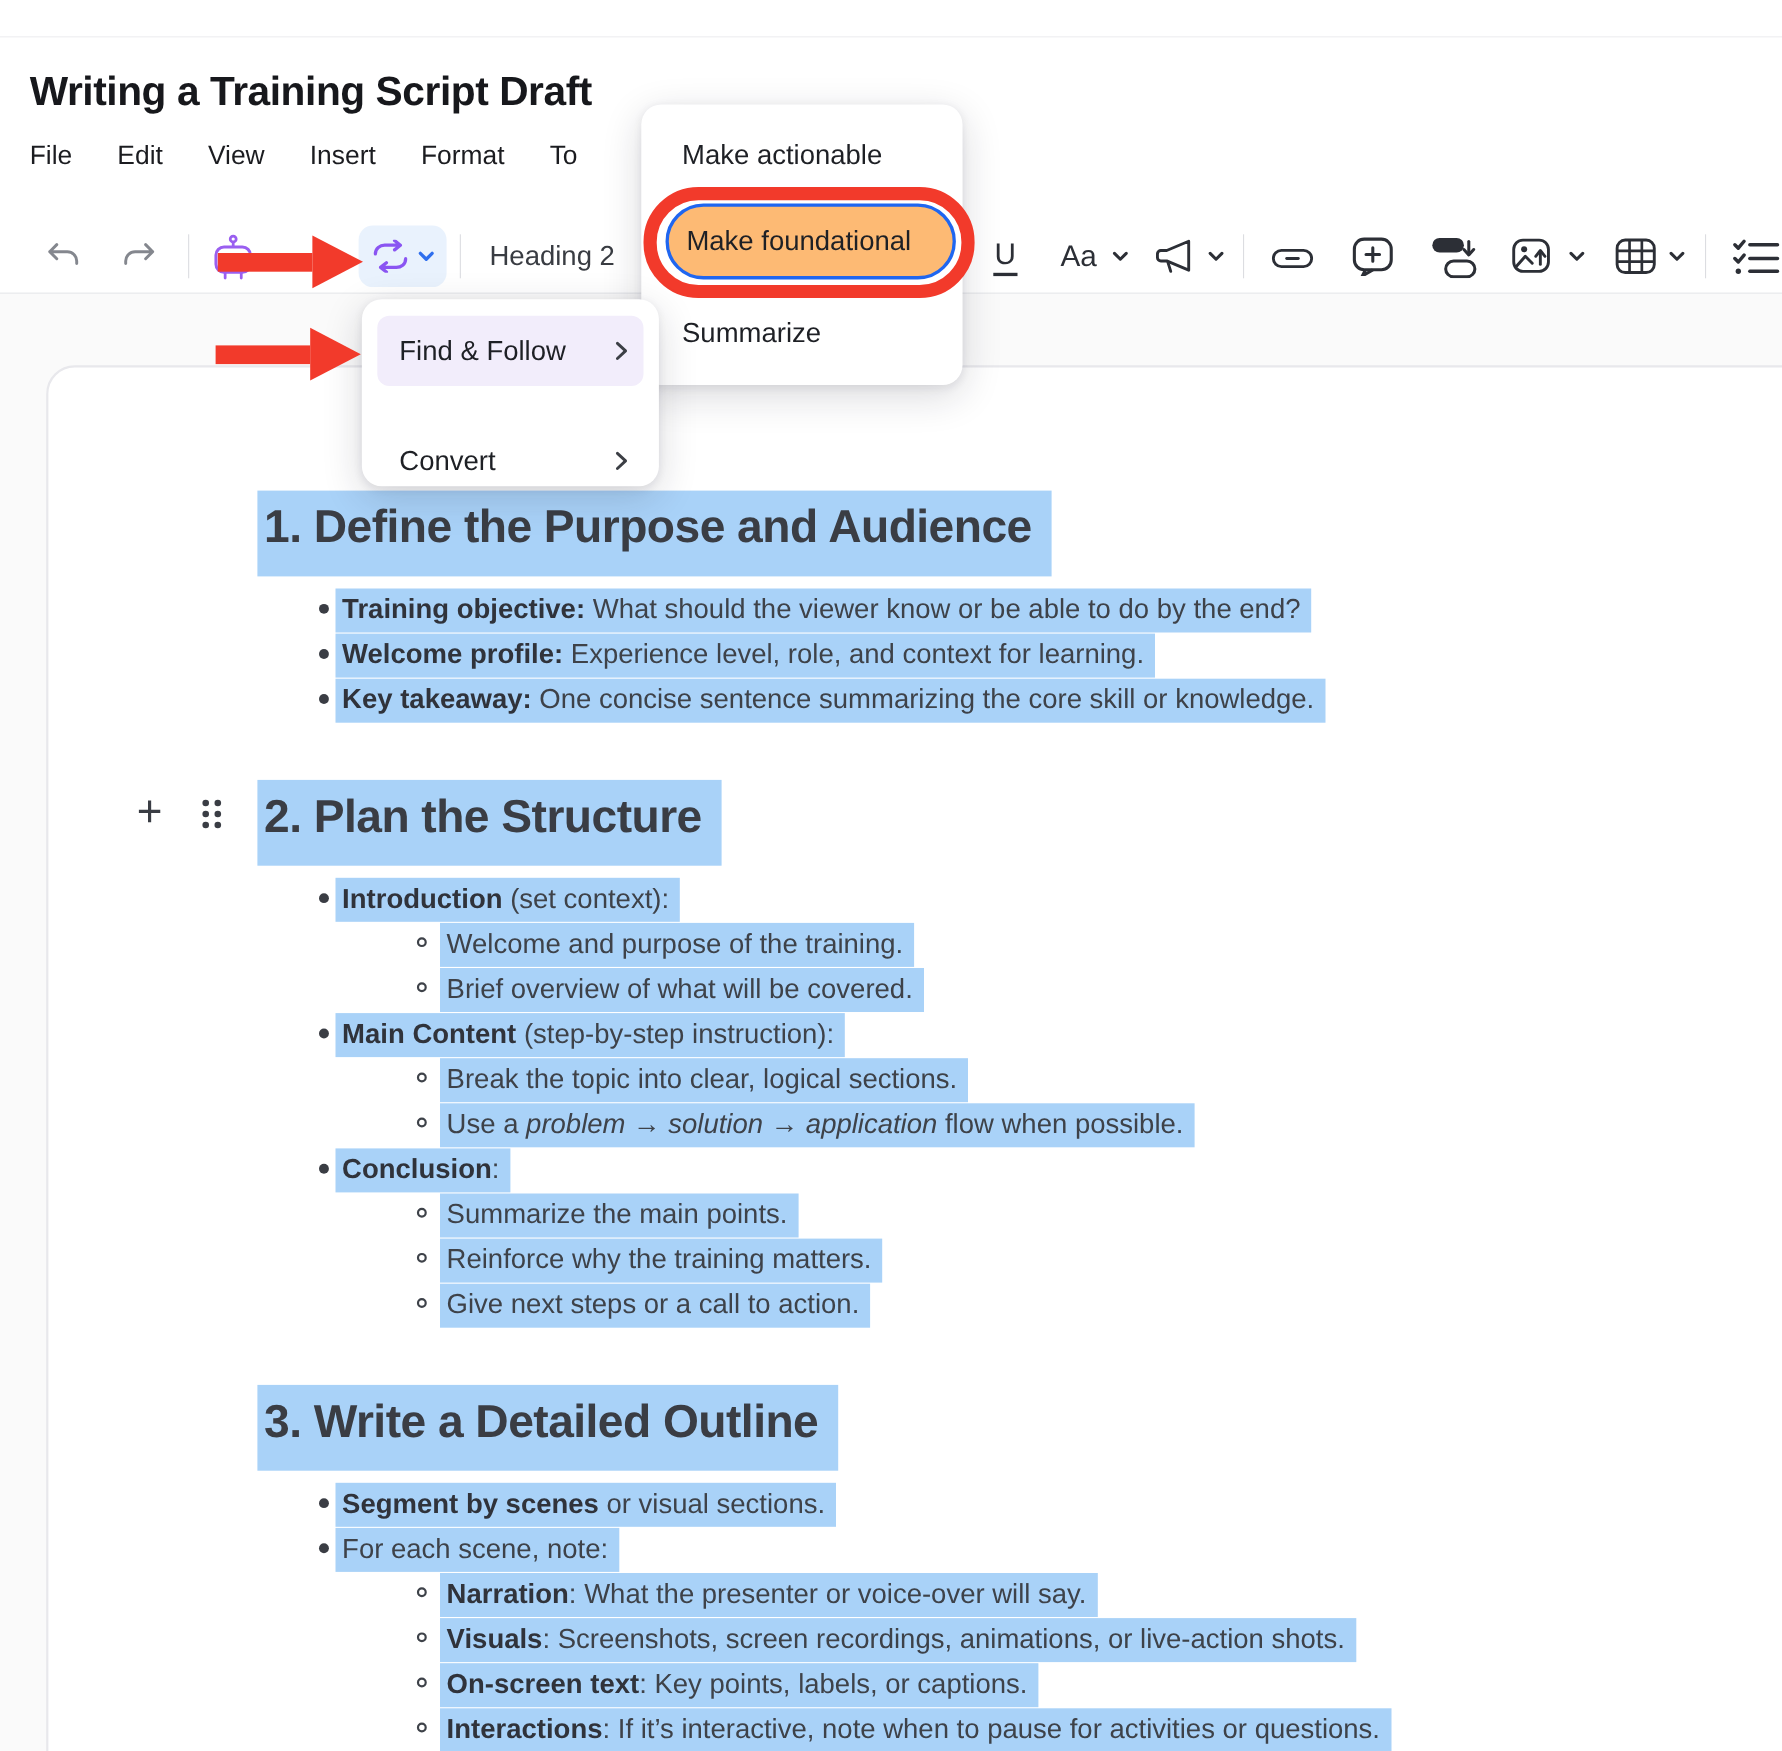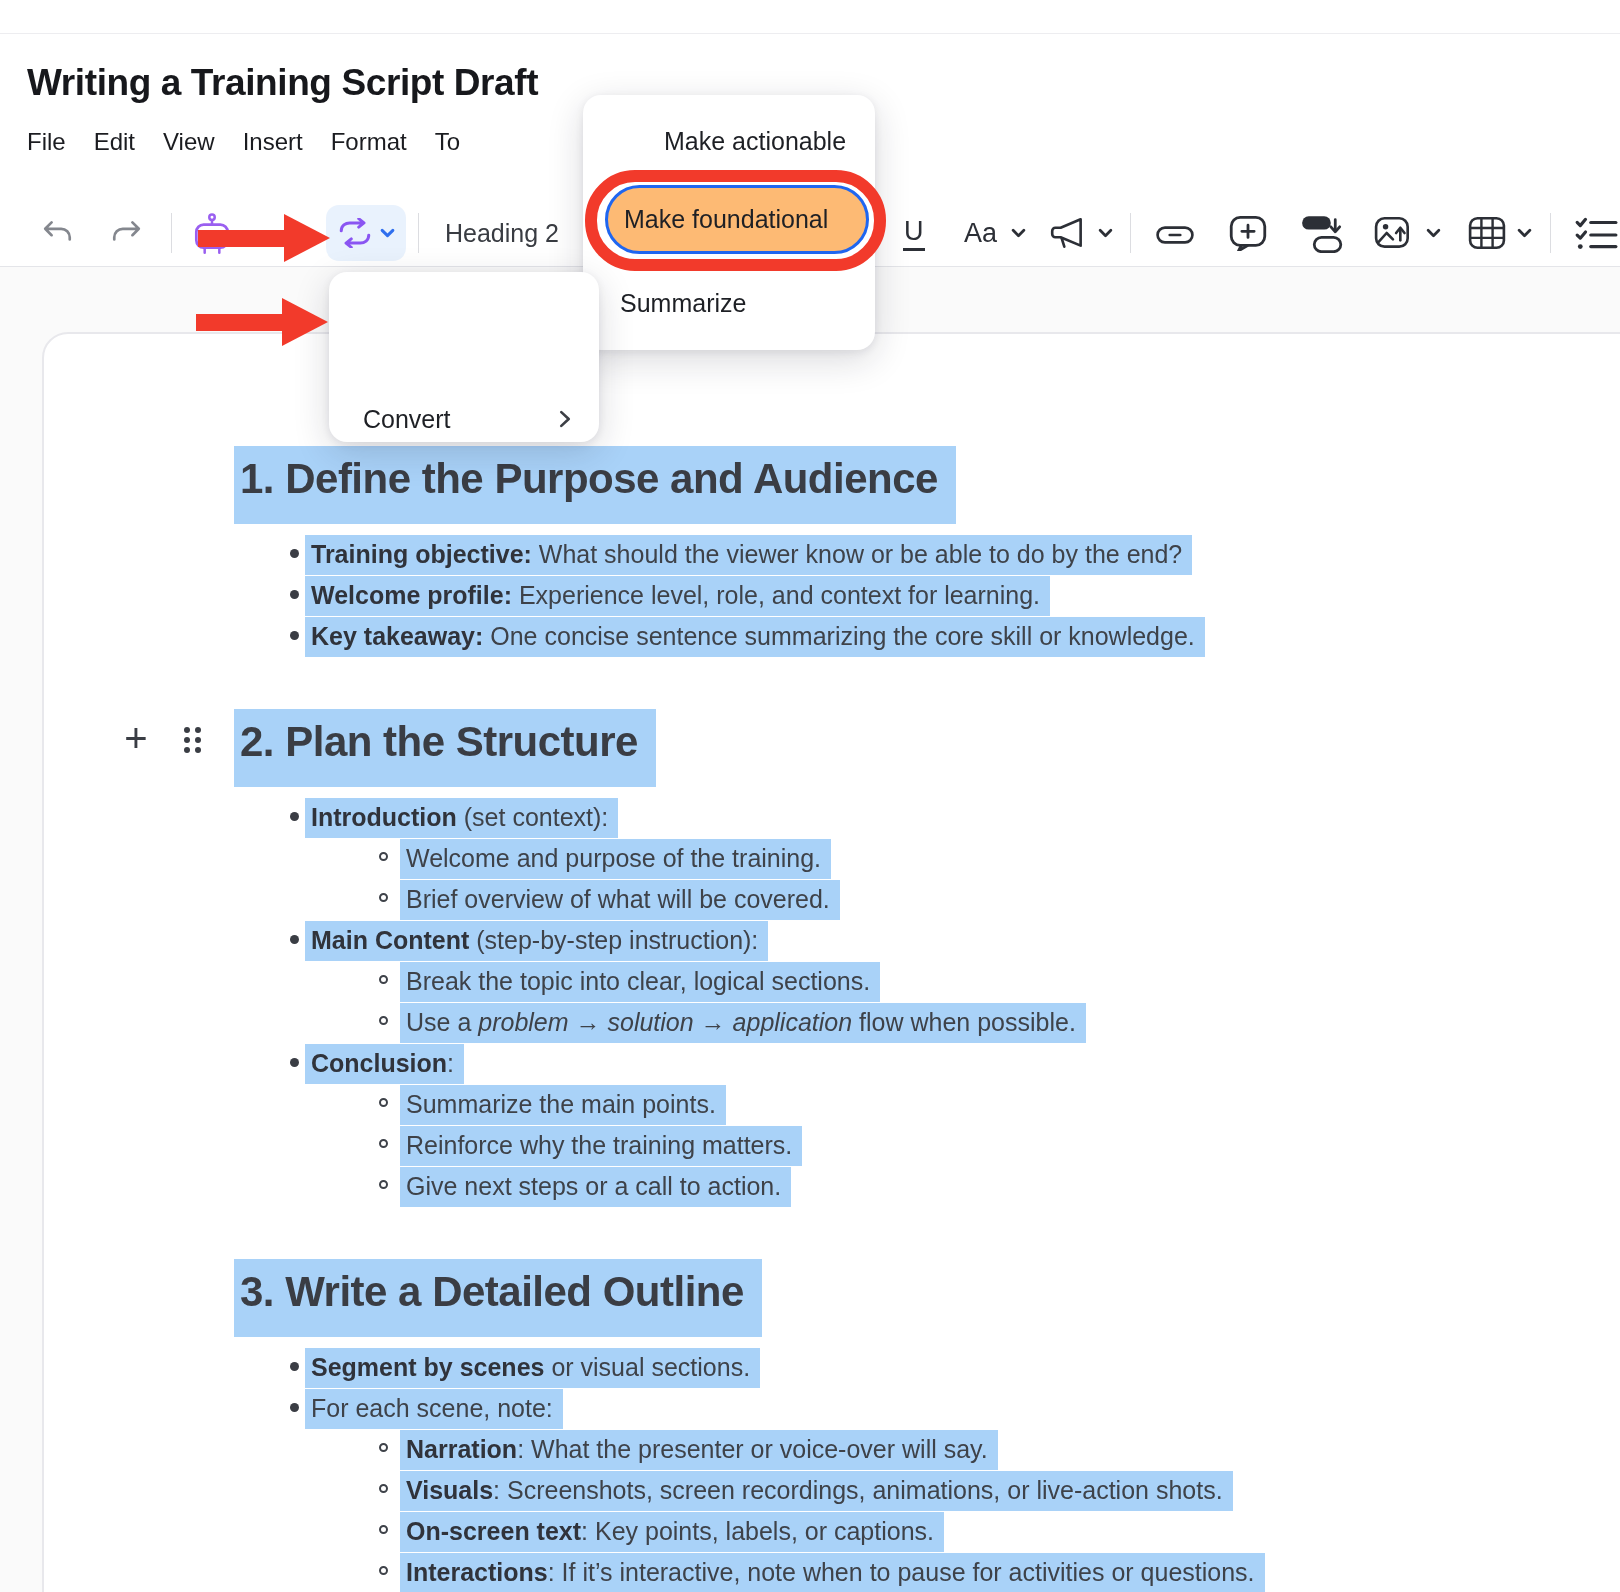--- a/index.html
+++ b/index.html
@@ -3,21 +3,21 @@
 <meta charset="utf-8">
 <style>
   * { margin:0; padding:0; box-sizing:border-box; }
   html,body { width:1620px; height:1592px; overflow:hidden; }
   body { position:relative; background:#ffffff; font-family:"Liberation Sans","DejaVu Sans",sans-serif; color:#1b1c20; }
 
   .top-rule { position:absolute; top:33px; left:0; width:1620px; height:1px; background:#ededf0; }
 
   .doc-title { position:absolute; left:27px; top:62px; font-size:37px; font-weight:700; color:#17181c; letter-spacing:-0.4px; }
 
-  .menubar { position:absolute; left:27px; top:128px; display:flex; gap:28px; font-size:24px; color:#1b1c20; }
+  .menubar { position:absolute; left:27px; top:128px; display:flex; gap:41px; font-size:24px; color:#1b1c20; }
   .menubar span { cursor:default; }
 
   
   .toolbar { position:absolute; top:200px; left:0; width:1620px; height:67px; background:#fff; border-bottom:1px solid #e4e5e9; z-index:10; }
   .tb { position:absolute; display:flex; align-items:center; justify-content:center; }
   .tb-divider { position:absolute; top:13px; width:1px; height:40px; background:#dcdde1; }
   .heading-label { position:absolute; left:445px; top:0; height:66px; display:flex; align-items:center; font-size:25px; color:#393c42; }
   .u-label { position:absolute; left:903px; top:0; height:66px; display:flex; align-items:center; font-size:27px; color:#2c2f36; }
   .u-label span { border-bottom:3px solid #2c2f36; padding:0 1px 1px; }
   .aa-label { position:absolute; left:964px; top:0; height:66px; display:flex; align-items:center; font-size:27px; color:#2c2f36; }
@@ -252,27 +252,33 @@
           <div class="row l2"><span class="marker"></span><span class="hl"><span class="b">Narration</span><span>: What the presenter or voice-over will say.</span></span></div>
           <div class="row l2"><span class="marker"></span><span class="hl"><span class="b">Visuals</span><span>: Screenshots, screen recordings, animations, or live-action shots.</span></span></div>
           <div class="row l2"><span class="marker"></span><span class="hl"><span class="b">On-screen text</span><span>: Key points, labels, or captions.</span></span></div>
           <div class="row l2"><span class="marker"></span><span class="hl"><span class="b">Interactions</span><span>: If it’s interactive, note when to pause for activities or questions.</span></span></div>
         </div>
       </div>
     </div>
 </div>
 
 <div class="panel" id="ai-menu">
-  <div class="plain" style="top:32px;margin-left:44px;">Make actionable</div>
+  <div class="plain" style="top:32px;">Make actionable</div>
   <div class="pill">Make foundational</div>
   <div class="red-ring"></div>
   <div class="plain" style="top:194px;">Summarize</div>
 </div>
 
 <div class="panel" id="ctx-menu">
+  <div class="item hl-item">
+    <span>Find &amp; Follow</span>
+    <svg class="sub-chevron" width="12" height="18" viewBox="0 0 11 17">
+      <path d="M2 2 L9 8.5 L2 15" fill="none" stroke="#3c3f45" stroke-width="2.5" stroke-linecap="round" stroke-linejoin="round"></path>
+    </svg>
+  </div>
   <div class="item plain-item">
     <span>Convert</span>
     <svg class="sub-chevron" width="12" height="18" viewBox="0 0 11 17">
       <path d="M2 2 L9 8.5 L2 15" fill="none" stroke="#3c3f45" stroke-width="2.5" stroke-linecap="round" stroke-linejoin="round"></path>
     </svg>
   </div>
 </div>
 
 <div class="r-arrow" id="arrow-toolbar">
     <div class="shaft"></div>

